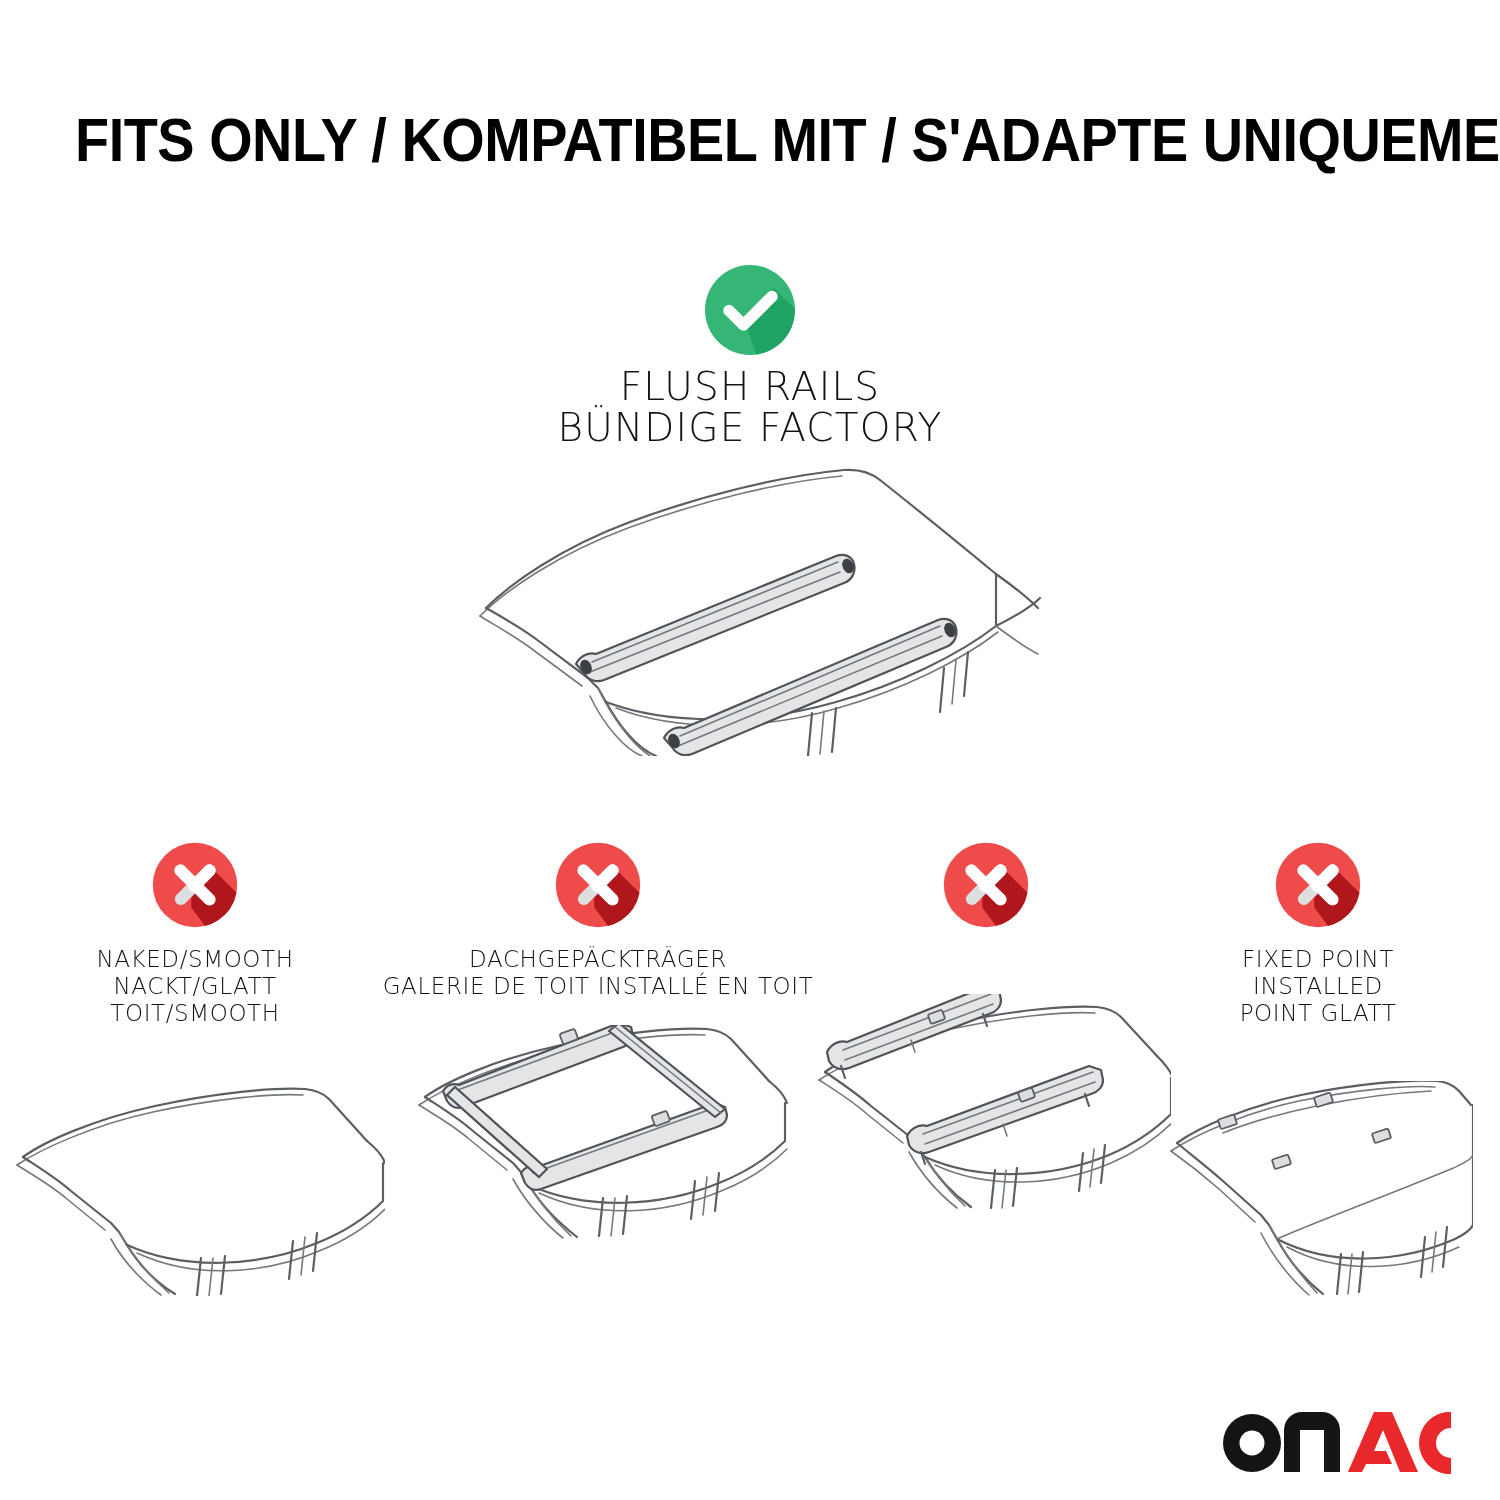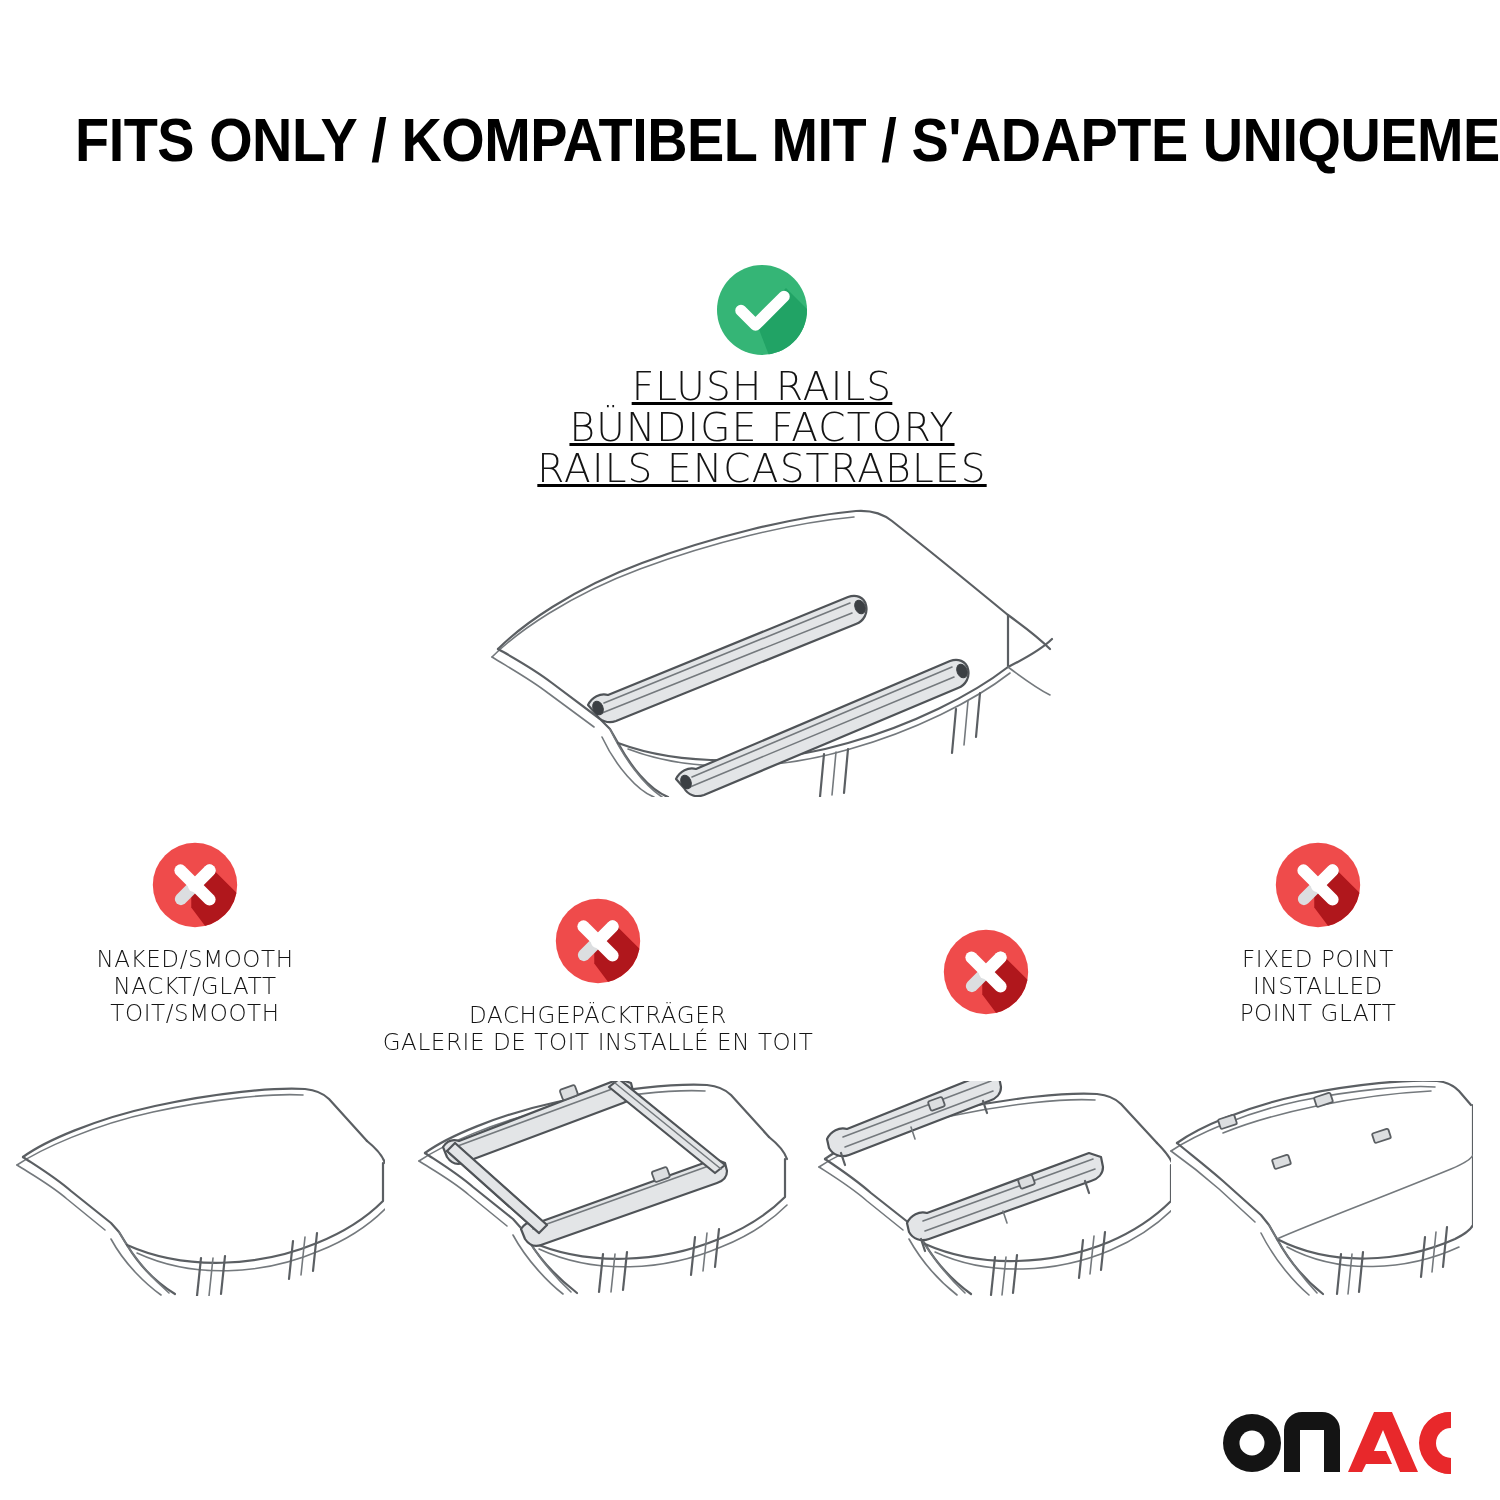--- a/index.html
+++ b/index.html
@@ -29,24 +29,23 @@
     letter-spacing: -0.5px;
     color: #000000;
     transform: scaleX(0.90);
     transform-origin: center top;
     white-space: nowrap;
   }
 
   
   #hero {
     position: absolute;
-    left: 12px;
+    left: 0;
     top: 262px;
     width: 1312px;
-    text-decoration: underline;
   }
   #hero-icon-wrap {
     width: 1500px;
     text-align: center;
     height: 96px;
   }
   .tick-circle {
     display: inline-block;
     vertical-align: top;
   }
@@ -71,21 +70,21 @@
   }
 
   
   #cards {
     position: absolute;
     left: 0;
     top: 840px;
     width: 1470px;
     display: flex;
     flex-direction: row;
-    align-items: flex-end;
+    align-items: flex-start;
   }
   .card {
     display: flex;
     flex-direction: column;
     align-items: center;
   }
   .card-icon {
     height: 100px;
   }
   .card-text {
@@ -165,21 +164,20 @@
         <g clip-path="url(#clipGreen)">
           <polygon points="41,57 72,26 96,50 96,96 56,96" fill="#21a365"></polygon>
         </g>
         <path d="M27 48.5 L41.5 63 L70 34.5" fill="none" stroke="#ffffff" stroke-width="11.5" stroke-linecap="round" stroke-linejoin="round"></path>
       </svg>
     </div>
 
     <div id="hero-text">
       <div class="hero-line">FLUSH RAILS</div>
       <div class="hero-line">BÜNDIGE FACTORY</div>
-      <div class="hero-line">RAILS ENCASTRABLES</div>
     </div>
 
     <div id="hero-art">
       
       <svg class="art" width="620" height="300" viewBox="0 0 620 300">
 
         <path class="fillpanel" d="M133 96 C 180 58, 300 26, 400 14 L 424 16
                  C 470 24, 520 54, 548 84
                  L 556 96
                  C 520 118, 470 140, 424 152

